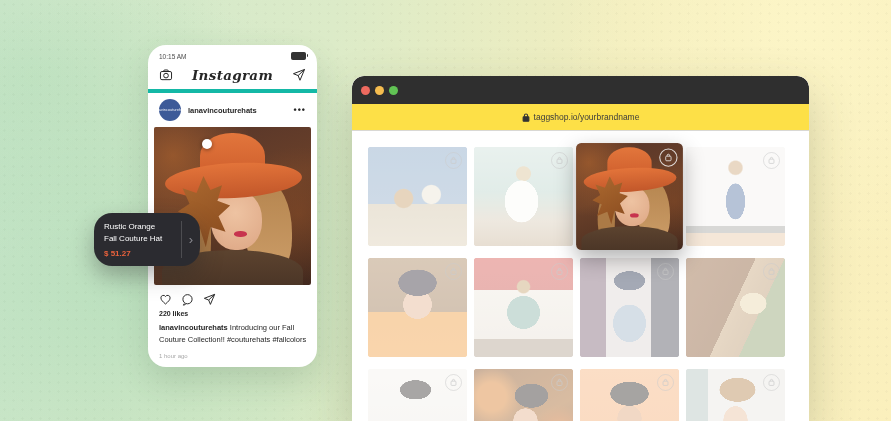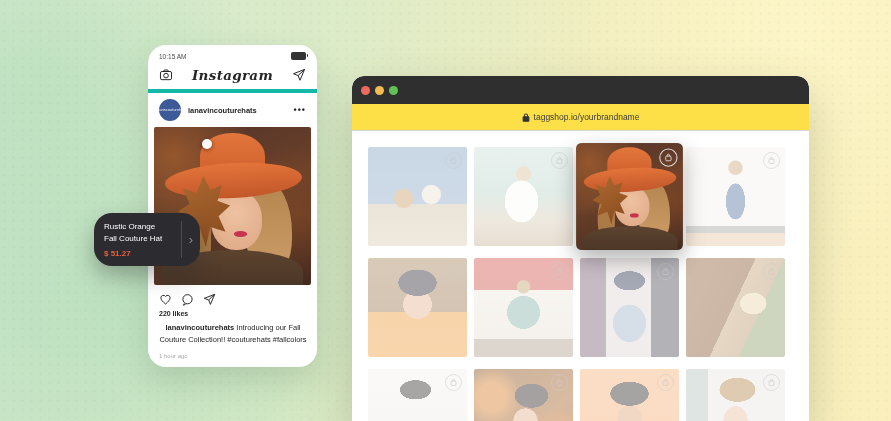--- a/index.html
+++ b/index.html
@@ -26,21 +26,21 @@
   .post-header{display:flex;align-items:center;padding:6px 11px;}
   .avatar{width:22px;height:22px;border-radius:50%;background:#3d5a98;color:#fff;font-size:3.5px;
     display:flex;align-items:center;justify-content:center;letter-spacing:.2px;flex:0 0 auto;}
   .username{font-size:7.5px;font-weight:700;color:#262626;margin-left:7px;flex:1;}
   .ellipsis{font-size:9px;color:#262626;letter-spacing:1px;font-weight:700;}
   .post-photo{position:relative;margin:0 6px;height:158px;border-radius:2px;overflow:hidden;}
   .tag-dot{position:absolute;left:48px;top:12px;width:10px;height:10px;border-radius:50%;background:#fff;
     box-shadow:0 1px 4px rgba(0,0,0,.45);z-index:5;}
   .actions{display:flex;gap:9px;align-items:center;padding:8px 11px 4px;}
   .likes{font-size:7px;font-weight:700;color:#262626;padding:0 11px;}
-  .caption{font-size:7.5px;color:#262626;padding:5px 11px 0;line-height:1.6;width:148px;text-align:center;}
+  .caption{font-size:7.5px;color:#262626;padding:5px 11px 0;line-height:1.6;width:148px;}
   .caption b{font-weight:700;}
   .timestamp{font-size:6px;color:#a9a9a9;padding:7px 11px 0;}
 
   
   .hero-art{position:absolute;inset:0;overflow:hidden;
     background:
       radial-gradient(circle at 12% 18%, rgba(196,112,48,.55), rgba(196,112,48,0) 42%),
       radial-gradient(circle at 92% 55%, rgba(150,82,40,.45), rgba(150,82,40,0) 40%),
       linear-gradient(160deg,#54342a 0%,#6a4029 45%,#42291e 100%);}
   .h-hair{position:absolute;left:58%;top:34%;width:30%;height:60%;background:linear-gradient(180deg,#b5854f,#cc9d68);border-radius:45% 55% 40% 50%;}

